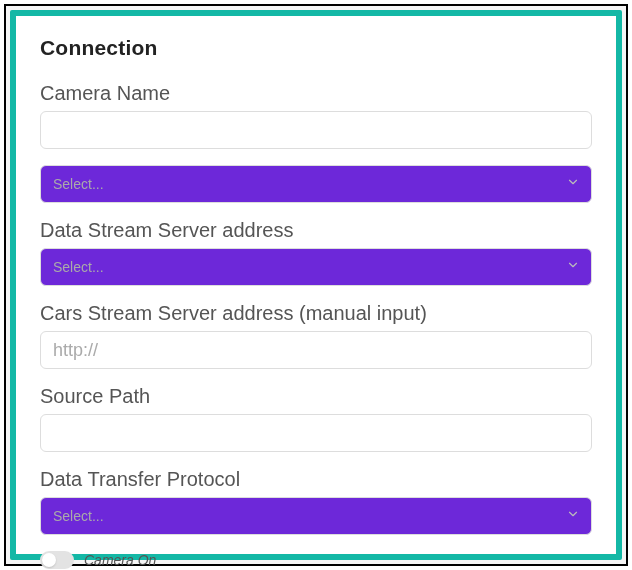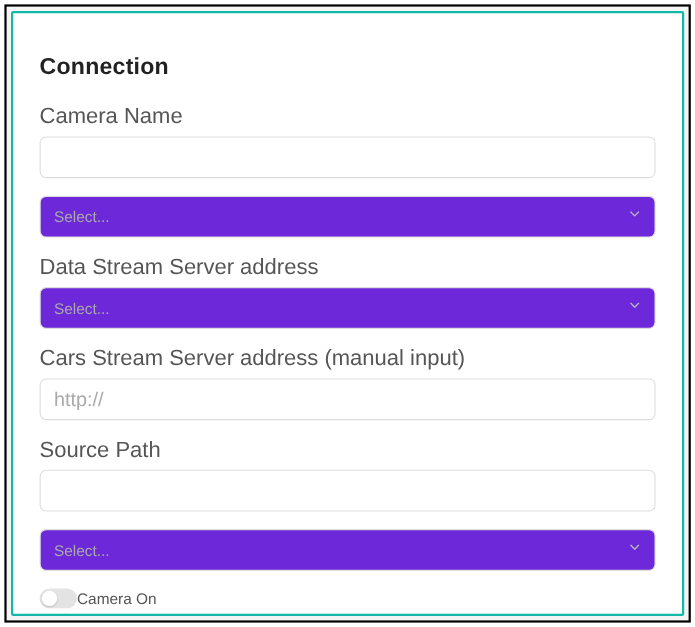--- a/index.html
+++ b/index.html
@@ -12,23 +12,23 @@
     }
     .outer-frame {
       border: 2px solid #000;
       width: 100%;
       height: 100%;
       padding: 4px 4px 4px 4px;
       background: #f5f5f5;
     }
     .card {
       background: #fff;
-      border: 2px solid #14b8a6;
+      border: 6px solid #14b8a6;
       border-radius: 2px;
-      padding: 37px 24px 18px 24px;
+      padding: 20px 24px 18px 24px;
       height: 100%;
     }
     .section-title {
       font-size: 21px;
       font-weight: 700;
       color: #222;
       margin-bottom: 22px;
       letter-spacing: 0.2px;
     }
     .form-group {
@@ -76,21 +76,23 @@
       position: absolute;
       right: 12px;
       top: 50%;
       transform: translateY(-50%);
       pointer-events: none;
       color: #bbb;
     }
     .toggle-row {
       display: flex;
       align-items: center;
+      gap: 10px;
       margin-top: 14px;
+      font-style: italic;
     }
     .toggle-switch {
       position: relative;
       width: 34px;
       height: 18px;
       background: #e3e3e3;
       border-radius: 10px;
       cursor: pointer;
       flex-shrink: 0;
     }
@@ -152,20 +154,21 @@
       <label class="form-label">Cars Stream Server address (manual input)</label>
       <input type="text" class="text-input" placeholder="http://" style="">
     </div>
 
     <div class="form-group">
       <label class="form-label">Source Path</label>
       <input type="text" class="text-input" placeholder="" style="">
     </div>
 
     <div class="form-group">
+      <label class="form-label">Data Transfer Protocol</label>
       <div class="select-wrap">
         <div class="select-input">
           <span>Select...</span>
         </div>
         <span class="chevron">
           <svg width="14" height="14" viewBox="0 0 24 24" fill="none" stroke="currentColor" stroke-width="2" stroke-linecap="round" stroke-linejoin="round">
               <polyline points="6 9 12 15 18 9"></polyline>
             </svg>
         </span>
       </div>

